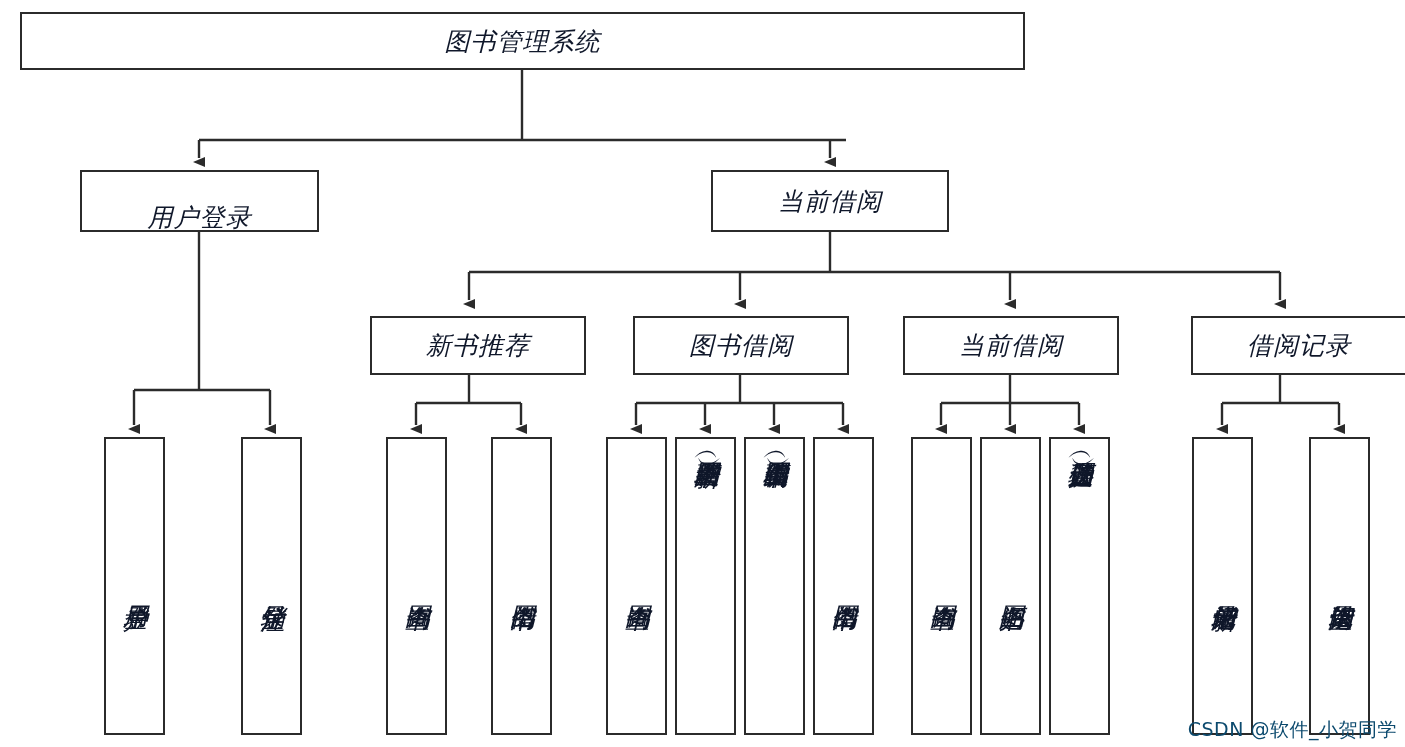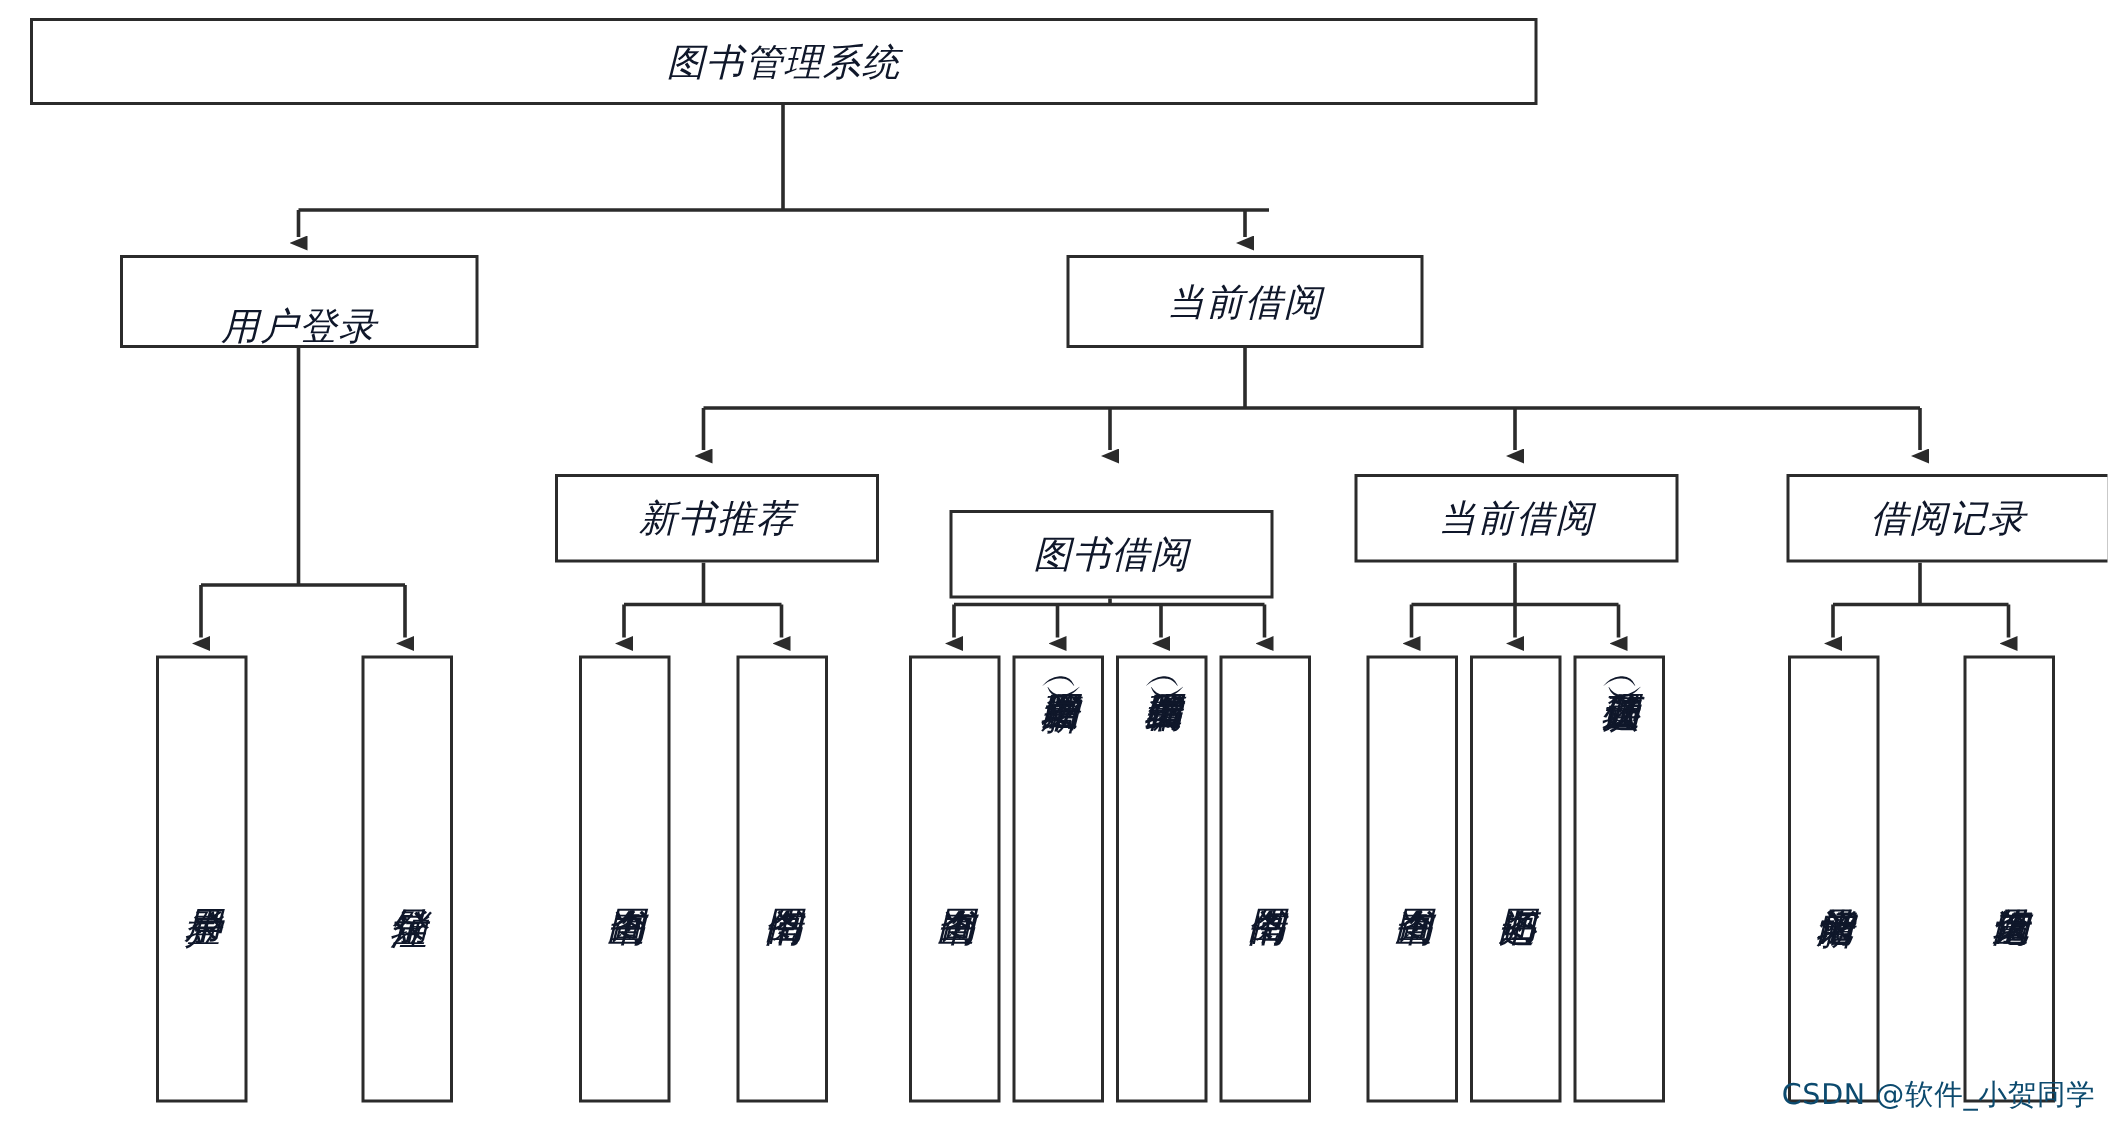--- a/index.html
+++ b/index.html
@@ -122,21 +122,21 @@
   <div class="node horiz" style="left:80px;top:170px;width:239px;height:62px;align-items:flex-end;">
     <span>用户登录</span>
   </div>
   <div class="node horiz" style="left:711px;top:170px;width:238px;height:62px;">
     <span>当前借阅</span>
   </div>
 
   <div class="node horiz" style="left:370px;top:316px;width:216px;height:59px;">
     <span>新书推荐</span>
   </div>
-  <div class="node horiz" style="left:633px;top:316px;width:216px;height:59px;margin-top:24px;">
+  <div class="node horiz" style="left:633px;top:316px;width:216px;height:59px;">
     <span>图书借阅</span>
   </div>
   <div class="node horiz" style="left:903px;top:316px;width:216px;height:59px;">
     <span>当前借阅</span>
   </div>
   <div class="node horiz" style="left:1172px;top:316px;width:216px;height:59px;margin-left:19px;">
     <span>借阅记录</span>
   </div>
 
   <div class="node vert mid" style="left:104px;top:437px;width:61px;height:298px;">

